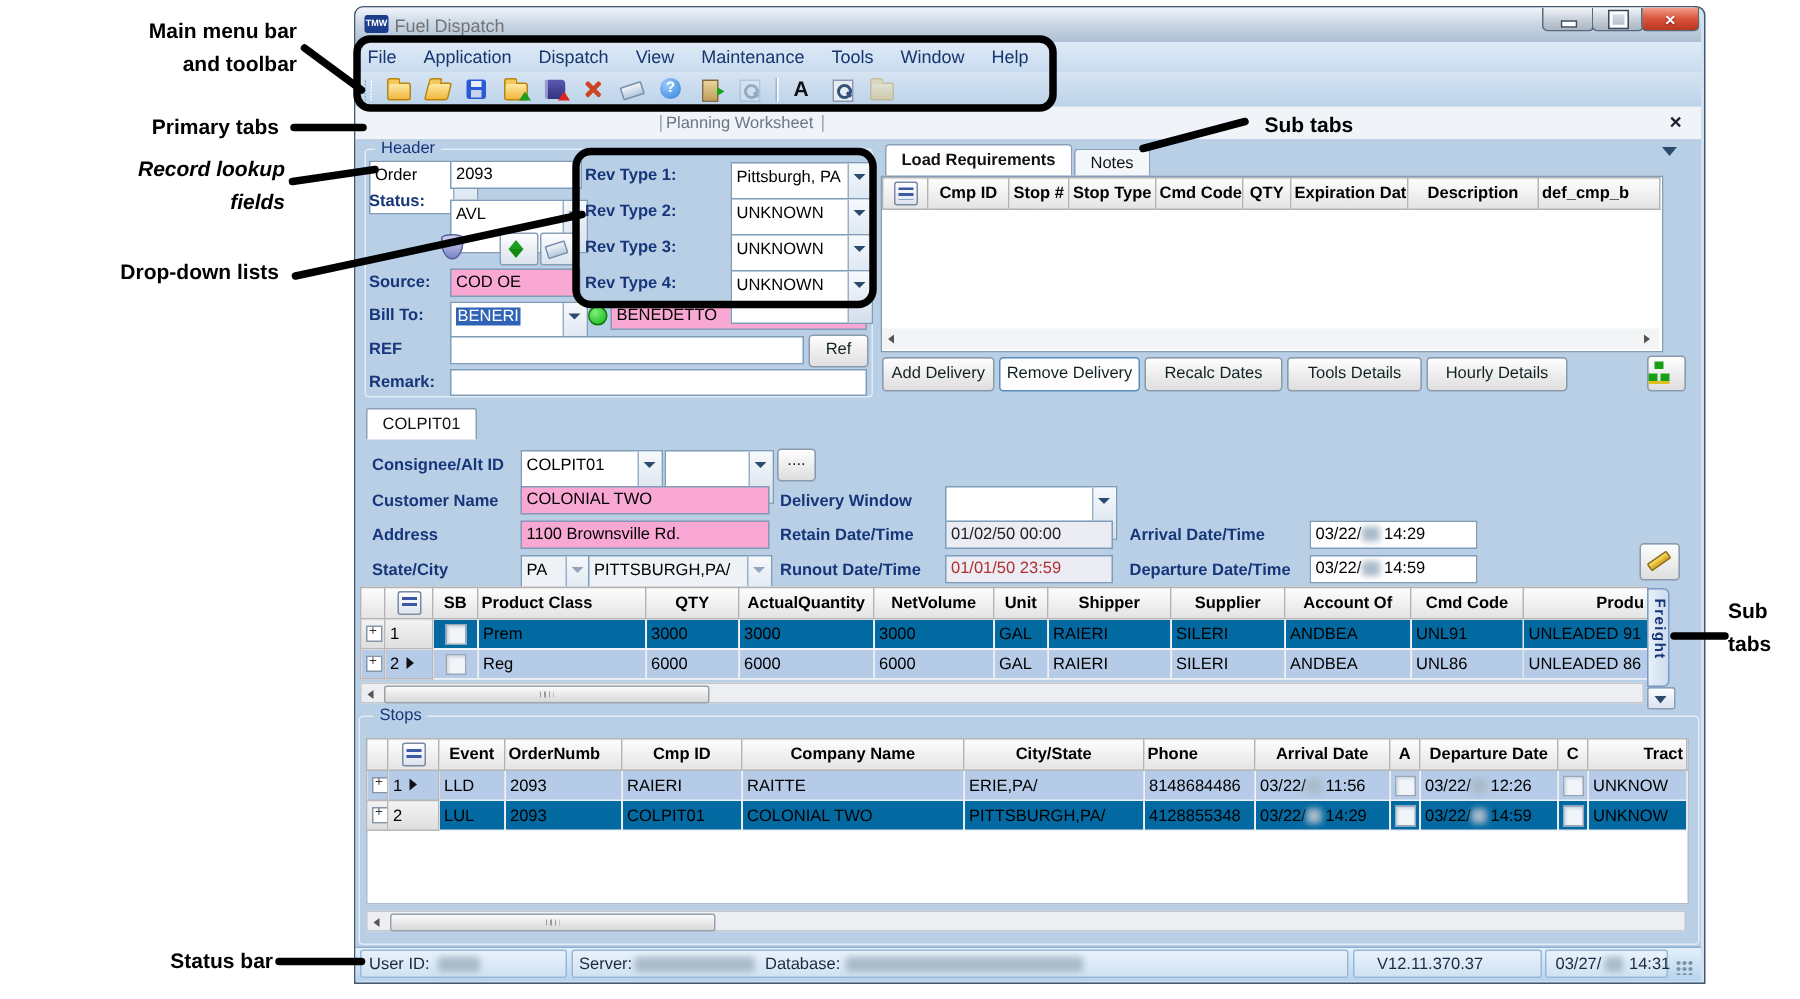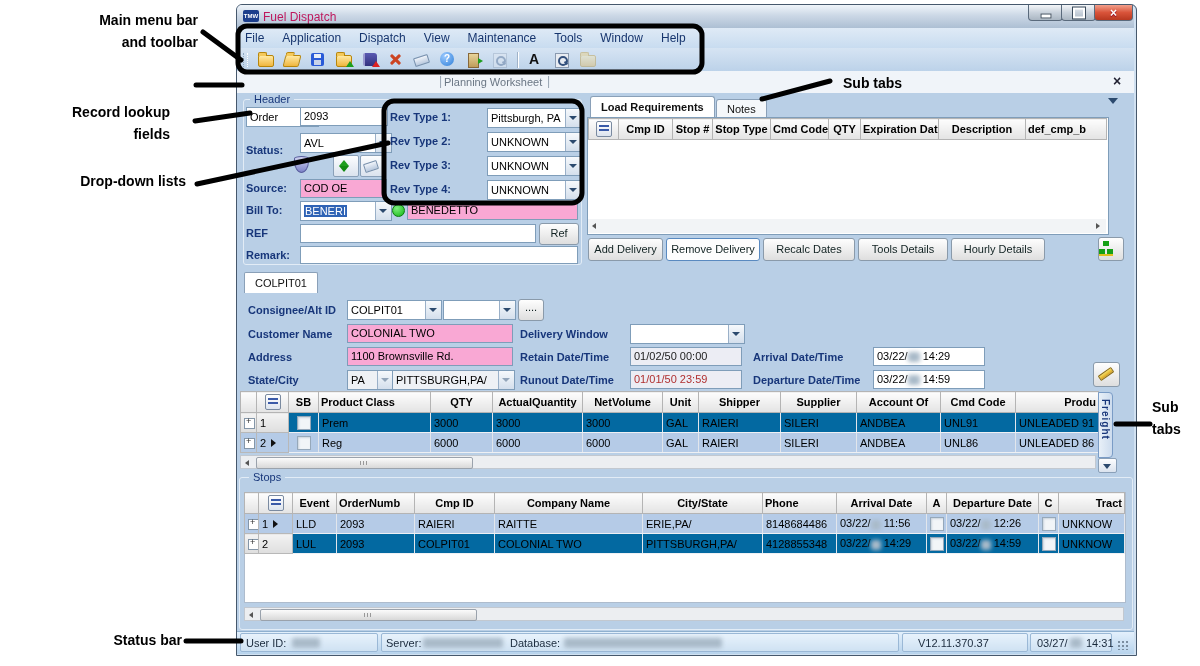--- a/index.html
+++ b/index.html
@@ -7,21 +7,21 @@
           font-family:"Liberation Sans",sans-serif;}
   
   .ann{position:absolute;font-weight:bold;font-size:14px;line-height:22px;color:#000;white-space:nowrap;}
   .ann.r{text-align:right;}
   
   .winframe{position:absolute;left:236px;top:4px;width:899px;height:650px;
             border:1px solid #46586c;border-radius:6px 6px 0 0;background:#b9cfe6;
             box-shadow:inset 0 0 0 2px rgba(230,240,250,.55);}
   .titlebar{position:absolute;left:237px;top:5px;width:897px;height:23px;border-radius:5px 5px 0 0;
             background:linear-gradient(#f0f5fa,#ccd8e6 45%,#adbfd3);}
-  .apptitle{position:absolute;left:263px;top:10px;font-size:12px;color:#be185d;}
+  .apptitle{position:absolute;left:263px;top:10px;font-size:12px;color:#737373;}
   .appicon{position:absolute;left:243px;top:10px;width:16px;height:12px;background:#1c3e8c;border-radius:2px;
            color:#fff;font-size:6px;line-height:12px;text-align:center;font-weight:bold;}
   .winbtn{position:absolute;top:5px;height:15px;border:1px solid #5a6a7c;border-top:none;
           background:linear-gradient(#f4f6f8,#c9d2dc 50%,#aab6c2);border-radius:0 0 4px 4px;}
   .winbtn.close{background:linear-gradient(#f2a08c,#d9543a 50%,#b83820);}
   .winbtn .g{position:absolute;left:50%;top:50%;transform:translate(-50%,-50%);}
   .g-min{width:9px;height:3px;background:#fff;border:1px solid #3c4c5c;}
   .g-max{width:8px;height:7px;border:2px solid #fff;outline:1px solid #3c4c5c;}
   .g-x{color:#fff;font-weight:bold;font-size:12px;line-height:12px;text-shadow:0 1px 1px #802;}
   .menubar{position:absolute;left:237px;top:28px;width:897px;height:20px;
@@ -61,21 +61,21 @@
   .pclose{position:absolute;left:876px;top:3px;font-size:14px;font-weight:bold;color:#223;line-height:14px;}
   
   .content{position:absolute;left:237px;top:93px;width:897px;height:538px;background:#b9cfe6;}
   .lbl{position:absolute;font-size:11px;font-weight:bold;color:#17367a;white-space:nowrap;}
   .txt{position:absolute;font-size:11px;color:#000;white-space:nowrap;}
   .field{position:absolute;background:#fff;border:1px solid #7f9db9;font-size:11px;color:#000;
          padding:0 3px;white-space:nowrap;overflow:hidden;line-height:17px;}
   .field.ro{background:#f9a8d4;}
   .field.gray{background:#ecedf4;color:#222;}
   .field.red{color:#b03030;}
-  .combo{position:absolute;background:#fff;border:1px solid #7f9db9;font-size:11px;line-height:18px;padding:0 18px 0 3px;
+  .combo{position:absolute;background:#fff;border:1px solid #7f9db9;font-size:11px;line-height:18px;padding:0 18px 16px 3px;
          white-space:nowrap;overflow:hidden;}
   .cbtn{position:absolute;right:0;top:0;bottom:0;width:15px;background:linear-gradient(#f6f9fc,#d4dfec);border-left:1px solid #9ab0c8;}
   .cbtn::after{content:"";position:absolute;left:3px;top:7px;width:0;height:0;border-left:4px solid transparent;border-right:4px solid transparent;border-top:4px solid #2c4a6e;}
   .cbtn.dis::after{border-top-color:#93a5ba;}
   .btn{position:absolute;background:linear-gradient(#fefefe,#dedede);border:1px solid #8a9aaa;border-radius:3px;
        font-size:11px;color:#122;text-align:center;}
   .group{position:absolute;border:1px solid #e2ecf6;border-radius:3px;}
   .glabel{position:absolute;font-size:11px;color:#17367a;background:#b9cfe6;padding:0 4px;}
   .redact{display:inline-block;background:#a9bac9;border-radius:2px;filter:blur(2px);height:10px;vertical-align:middle;}
   .dot{position:absolute;width:11px;height:11px;border-radius:50%;background:radial-gradient(circle at 35% 30%,#7df07d,#12b412);border:1px solid #0a7a0a;}
@@ -205,21 +205,21 @@
   </div>
 
   <div class="content"></div>
 
   <div class="group" style="left:243px;top:99px;width:337px;height:164px;"></div>
   <div class="glabel" style="left:250px;top:93px;">Header</div>
 
   <div class="combo" style="left:246px;top:107px;width:50px;height:18px;"><span>Order</span><span class="cbtn"></span></div>
   <div class="field" style="left:300px;top:107px;width:80px;height:17px;"><span>2093</span></div>
 
-  <div class="lbl" style="left:246px;top:144px;">Status:</div>
+  <div class="lbl" style="left:246px;top:128px;">Status:</div>
   <div class="combo" style="left:300px;top:133px;width:69px;height:18px;"><span>AVL</span><span class="cbtn"></span></div>
 
   <div class="shield" style="left:294px;top:156px;"></div>
   <div class="smbtn" style="left:333px;top:155px;width:24px;height:20px;">
       <span class="updn"></span>
       <span class="updn d"></span>
     </div>
   <div class="smbtn" style="left:360px;top:155px;width:22px;height:20px;">
       <span class="erasi" style="left:3px;top:6px;width:12px;"></span>
     </div>
@@ -502,21 +502,22 @@
       <line x1="186" y1="641" x2="241" y2="641"></line>
       <rect x="238" y="26" width="464" height="46" rx="9"></rect>
       <rect x="384" y="101" width="198" height="102" rx="10"></rect>
     </g>
   </svg>
 
   <div class="ann r" style="left:20px;top:9px;width:178px;">
     <div>Main menu bar</div>
     <div>and toolbar</div>
   </div>
-  <div class="ann r" style="left:4px;top:101px;width:166px;">
+  <div class="ann r" style="left:20px;top:73px;width:166px;">Primary tabs</div>
+  <div class="ann r" style="left:24px;top:101px;width:166px;font-style:italic;">
     <div>Record lookup</div>
     <div>fields</div>
   </div>
   <div class="ann r" style="left:20px;top:170px;width:166px;">Drop-down lists</div>
   <div class="ann" style="left:843px;top:72px;">Sub tabs</div>
   <div class="ann" style="left:1152px;top:396px;">
     <div>Sub</div>
     <div>tabs</div>
   </div>
   <div class="ann r" style="left:80px;top:629px;width:102px;">Status bar</div>

